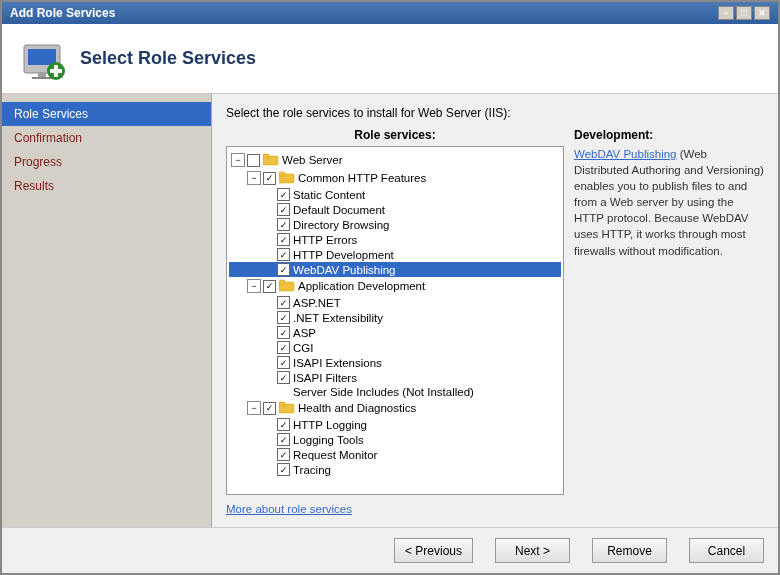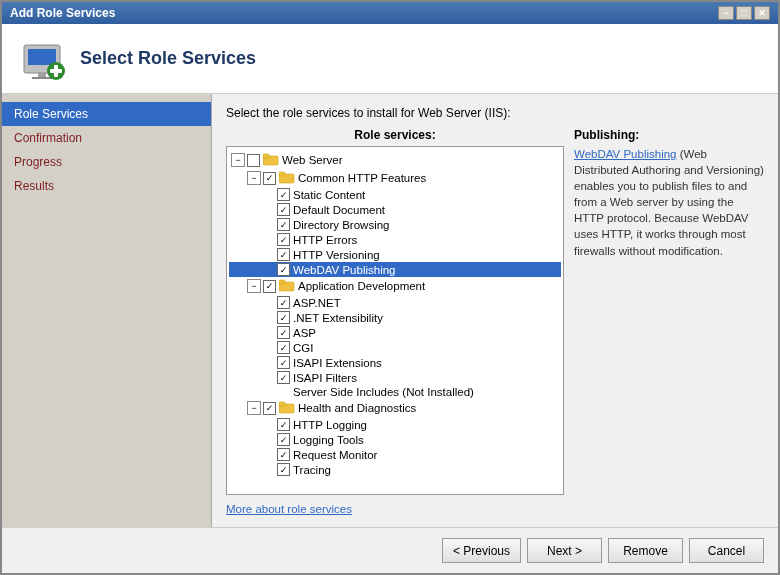--- a/index.html
+++ b/index.html
@@ -210,21 +210,21 @@
       color: #316ac5;
       text-decoration: underline;
       cursor: pointer;
     }
     .footer {
       background: #f0f0f0;
       border-top: 1px solid #ccc;
       padding: 10px 14px;
       display: flex;
       justify-content: flex-end;
-      gap: 6px;
+      gap: 22px;
       align-items: center;
     }
     .footer-btn {
       min-width: 75px;
       height: 25px;
       padding: 0 10px;
       background: linear-gradient(to bottom, #f8f8f8, #e0e0e0);
       border: 1px solid #999;
       font-size: 12px;
       cursor: pointer;
@@ -328,21 +328,21 @@
               <div class="tree-item">
                 <span class="indent" style="width: 32px;"></span>
                 <span class="spacer"></span>
                 <span class="checkbox checked"></span>
                 <span>HTTP Errors</span>
               </div>
               <div class="tree-item">
                 <span class="indent" style="width: 32px;"></span>
                 <span class="spacer"></span>
                 <span class="checkbox checked"></span>
-                <span>HTTP Versioning</span>
+                <span>HTTP Development</span>
               </div>
               <div class="tree-item selected">
                 <span class="indent" style="width: 32px;"></span>
                 <span class="spacer"></span>
                 <span class="checkbox checked"></span>
                 <span>WebDAV Publishing</span>
               </div>
               <div class="tree-item">
                 <span class="indent" style="width: 16px;"></span>
                 <span class="expand-btn">−</span>
@@ -428,21 +428,21 @@
                 <span class="spacer"></span>
                 <span class="checkbox checked"></span>
                 <span>Tracing</span>
               </div>
             </div>
           <div class="more-link">
             <a>More about role services</a>
           </div>
         </div>
         <div class="description-panel">
-          <div class="desc-label">Publishing:</div>
+          <div class="desc-label">Development:</div>
           <div class="desc-content">
             <span class="desc-link">WebDAV Publishing</span><span> (Web Distributed Authoring and Versioning) enables you to publish files to and from a Web server by using the HTTP protocol. Because WebDAV uses HTTP, it works through most firewalls without modification.</span>
           </div>
         </div>
       </div>
     </div>
   </div>
   <div class="footer">
     <button class="footer-btn">&lt; Previous</button>
     <button class="footer-btn">Next &gt;</button>

